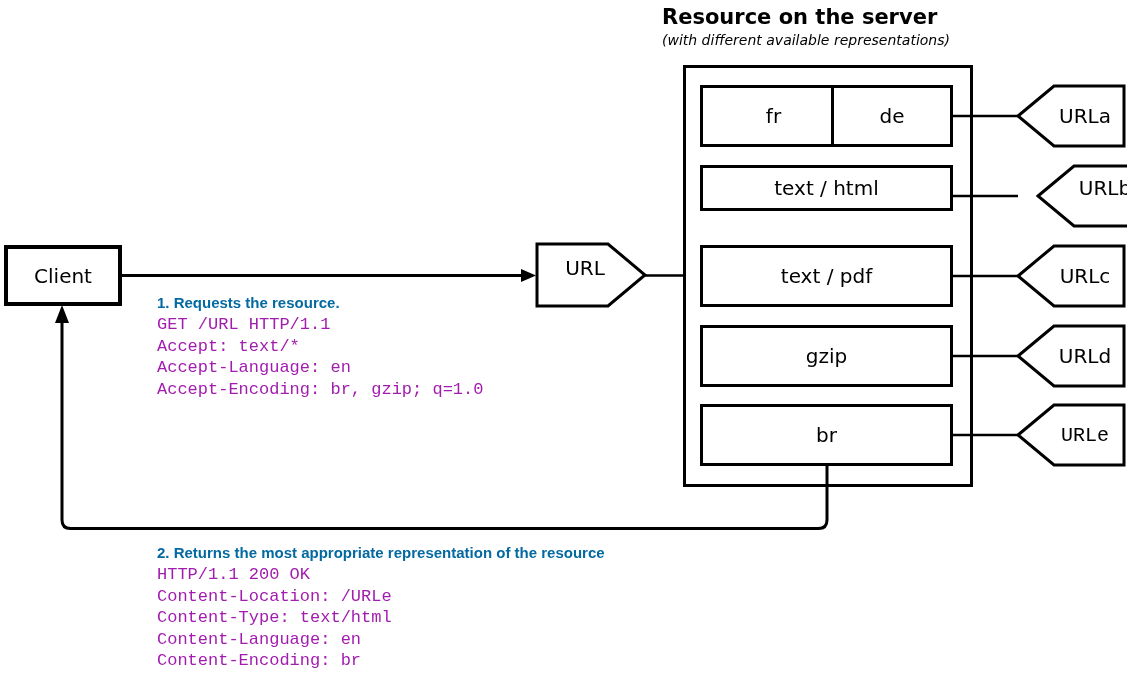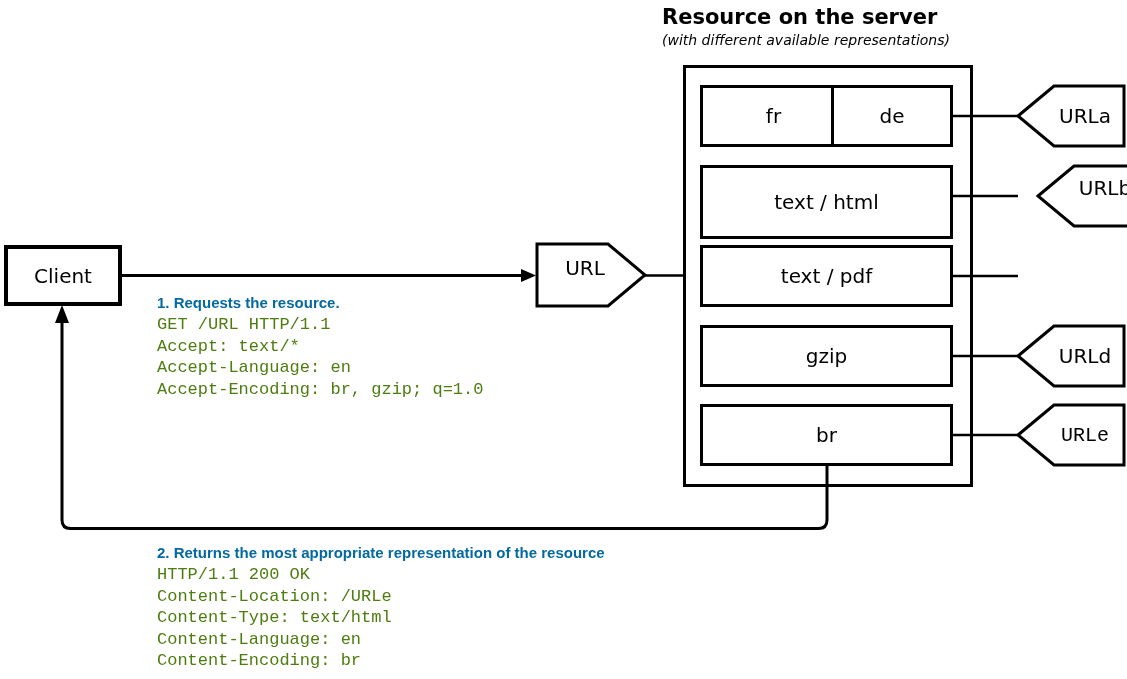--- a/index.html
+++ b/index.html
@@ -43,21 +43,21 @@
     position:absolute;left:157px;z-index:2;white-space:nowrap;
   }
   .note .note-heading{
     font-family:"Liberation Sans", sans-serif;
     font-weight:bold;font-size:15px;line-height:22px;
     color:#0369a1;margin:0;
   }
   .note .code-line{
     font-family:"Liberation Mono", monospace;
     font-size:17px;line-height:21.6px;
-    color:#4d7c0f;margin:0;
+    color:#a21caf;margin:0;
   }
   #note-request{top:292px;}
   #note-response{top:542px;}
 </style>
 </head>
 <body>
 
 <div id="canvas">
 
   <svg id="lines" width="1127" height="679" viewBox="0 0 1127 679">
@@ -92,21 +92,21 @@
   </div>
 
   <div class="box" style="left:683px;top:65px;width:290px;height:422px;background:transparent;"></div>
 
   <div class="box" style="left:700px;top:85px;width:147px;height:62px;">
     <span>fr</span>
   </div>
   <div class="box" style="left:831px;top:85px;width:122px;height:62px;">
     <span>de</span>
   </div>
-  <div class="box" style="left:700px;top:165px;width:253px;height:74px;text-align:right;">
+  <div class="box" style="left:700px;top:165px;width:253px;height:46px;text-align:right;">
     <span>text / html</span>
   </div>
   <div class="box" style="left:700px;top:245px;width:253px;height:62px;">
     <span>text / pdf</span>
   </div>
   <div class="box" style="left:700px;top:404px;width:253px;height:62px;">
     <span>br</span>
   </div>
   <div class="box" style="left:700px;top:325px;width:253px;height:62px;">
     <span>gzip</span>
@@ -116,20 +116,26 @@
     <svg width="110" height="64" viewBox="0 0 110 64">
       <polygon points="2,32 38,2 108,2 108,62 38,62" fill="#fff" stroke="#000" stroke-width="3"></polygon>
     </svg>
     <div class="shape-label" style="left:30px;width:78px;">URLa</div>
   </div>
   <div class="shape-wrap" style="left:1036px;top:164px;width:110px;height:48px;text-align:right;">
     <svg width="110" height="64" viewBox="0 0 110 64">
       <polygon points="2,32 38,2 108,2 108,62 38,62" fill="#fff" stroke="#000" stroke-width="3"></polygon>
     </svg>
     <div class="shape-label" style="left:30px;width:78px;">URLb</div>
+  </div>
+  <div class="shape-wrap" style="left:1016px;top:244px;width:110px;height:64px;">
+    <svg width="110" height="64" viewBox="0 0 110 64">
+      <polygon points="2,32 38,2 108,2 108,62 38,62" fill="#fff" stroke="#000" stroke-width="3"></polygon>
+    </svg>
+    <div class="shape-label" style="left:30px;width:78px;">URLc</div>
   </div>
   <div class="shape-wrap" style="left:1016px;top:324px;width:110px;height:64px;">
     <svg width="110" height="64" viewBox="0 0 110 64">
       <polygon points="2,32 38,2 108,2 108,62 38,62" fill="#fff" stroke="#000" stroke-width="3"></polygon>
     </svg>
     <div class="shape-label" style="left:30px;width:78px;">URLd</div>
   </div>
   <div class="shape-wrap" style="left:1016px;top:403px;width:110px;height:64px;">
     <svg width="110" height="64" viewBox="0 0 110 64">
       <polygon points="2,32 38,2 108,2 108,62 38,62" fill="#fff" stroke="#000" stroke-width="3"></polygon>

